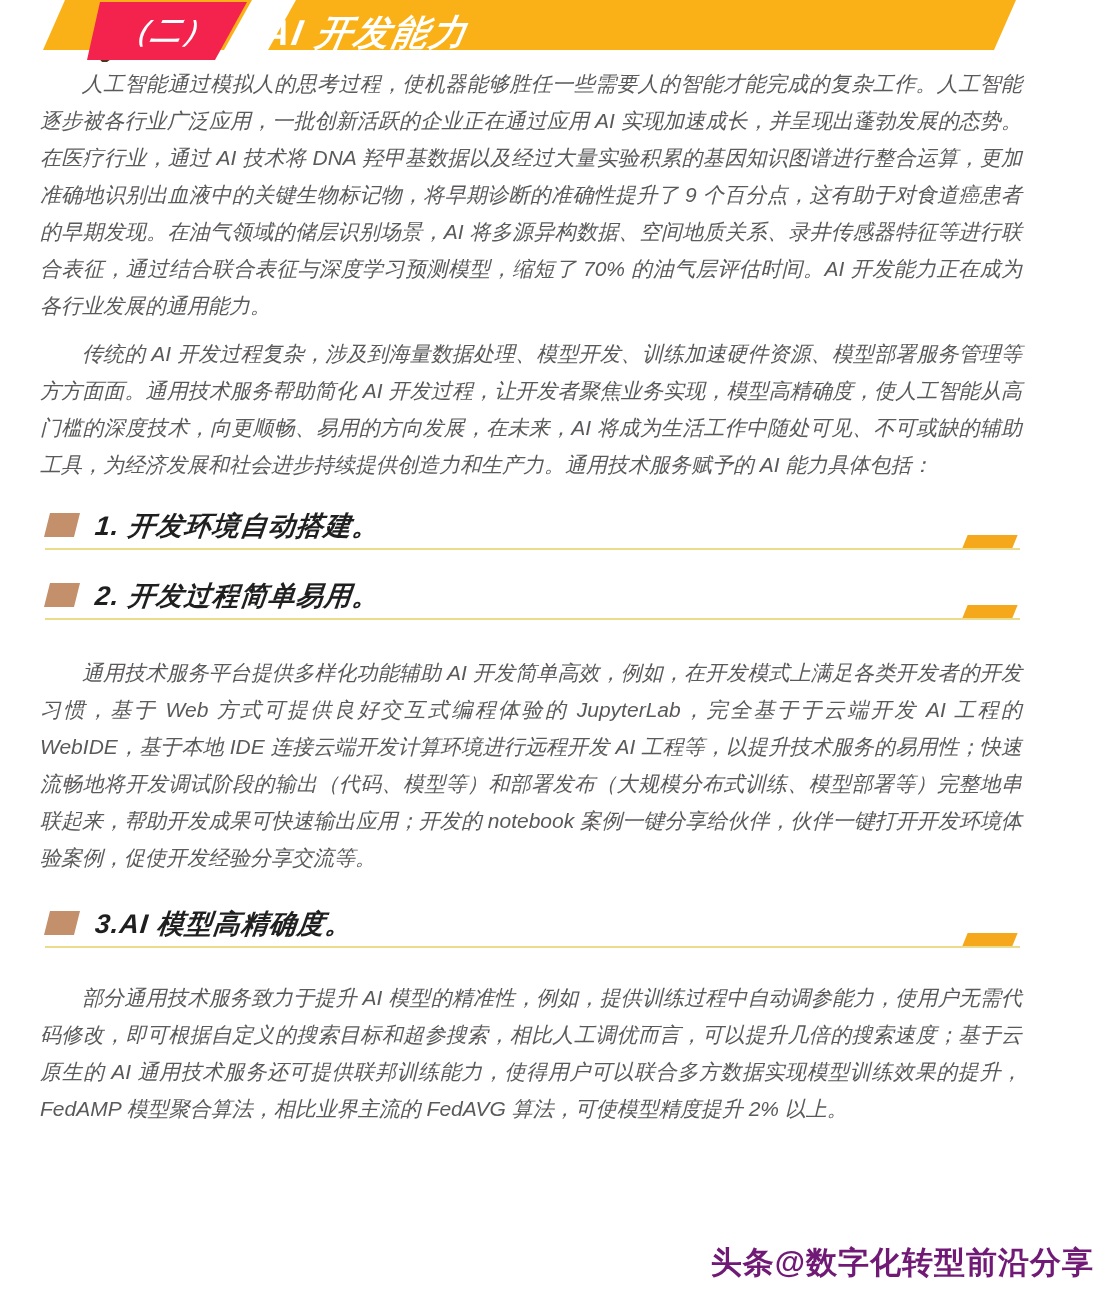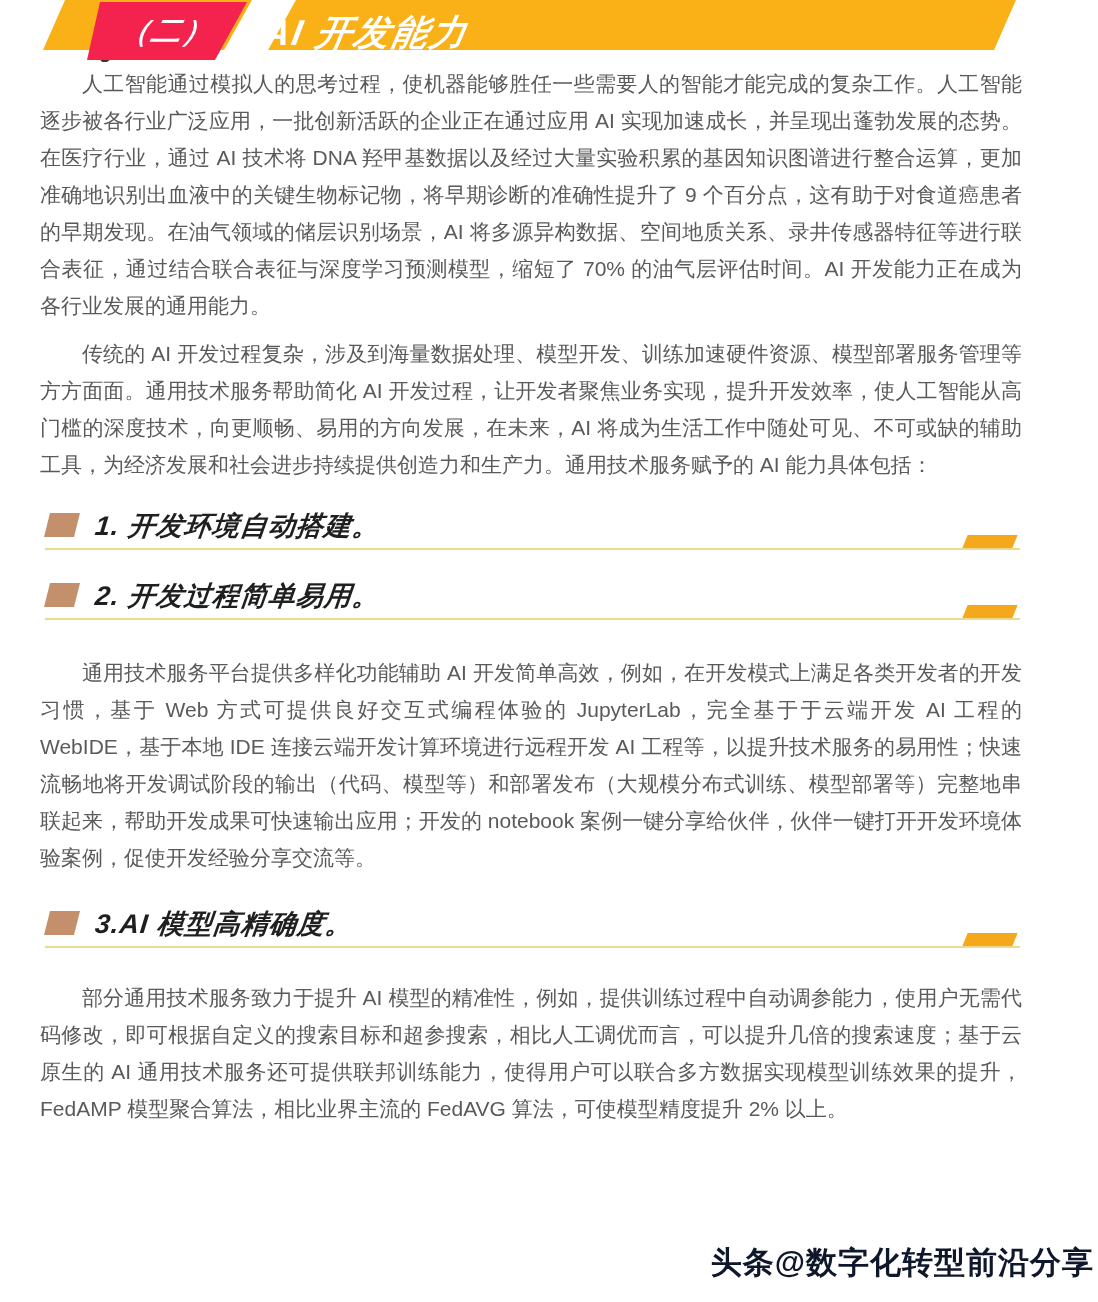--- a/index.html
+++ b/index.html
@@ -54,20 +54,21 @@
 
   
   .content { padding: 0 76px 0 40px; }
   p.body {
     margin: 0;
     font-size: 21px;
     line-height: 37px;
     color: #5B5959;
     text-align: justify;
     text-indent: 2em;
+    font-style: italic;
   }
   .mt-p1 { margin-top: 3px !important; }
   .mt-p2 { margin-top: 11px !important; }
   .mt-p3 { margin-top: 35px !important; }
   .mt-p4 { margin-top: 34px !important; }
   .mt-p5 { margin-top: 31px !important; }
 
   
   .section-head { position: relative; height: 44px; }
   .mt-h1 { margin-top: 23px; }
@@ -96,21 +97,21 @@
     position: absolute; right: 7px; bottom: 2px;
     width: 50px; height: 13px;
     background: #F6A81C;
     transform: skewX(-22deg);
   }
 
   
   .watermark {
     position: absolute; right: 4px; top: 1242px;
     font-size: 31px; font-weight: bold;
-    color: #0f172a;
+    color: #701a75;
     letter-spacing: 1px;
     white-space: nowrap;
     text-shadow:
       -2px -2px 0 #fff, 2px -2px 0 #fff, -2px 2px 0 #fff, 2px 2px 0 #fff,
       -2px 0 0 #fff, 2px 0 0 #fff, 0 -2px 0 #fff, 0 2px 0 #fff;
   }
 </style>
 </head>
 <body>
 
@@ -122,21 +123,21 @@
     <div class="banner-shadow"></div>
     <div class="banner-red"></div>
     <div class="banner-num">（二）</div>
     <div class="banner-title">AI 开发能力</div>
   </div>
 
   <div class="content">
 
     <p class="body mt-p1">人工智能通过模拟人的思考过程，使机器能够胜任一些需要人的智能才能完成的复杂工作。人工智能逐步被各行业广泛应用，一批创新活跃的企业正在通过应用 AI 实现加速成长，并呈现出蓬勃发展的态势。在医疗行业，通过 AI 技术将 DNA 羟甲基数据以及经过大量实验积累的基因知识图谱进行整合运算，更加准确地识别出血液中的关键生物标记物，将早期诊断的准确性提升了 9 个百分点，这有助于对食道癌患者的早期发现。在油气领域的储层识别场景，AI 将多源异构数据、空间地质关系、录井传感器特征等进行联合表征，通过结合联合表征与深度学习预测模型，缩短了 70% 的油气层评估时间。AI 开发能力正在成为各行业发展的通用能力。</p>
 
-    <p class="body mt-p2">传统的 AI 开发过程复杂，涉及到海量数据处理、模型开发、训练加速硬件资源、模型部署服务管理等方方面面。通用技术服务帮助简化 AI 开发过程，让开发者聚焦业务实现，提升开发效率，使人工智能从高门槛的深度技术，向更顺畅、易用的方向发展，在未来，AI 将成为生活工作中随处可见、不可或缺的辅助工具，为经济发展和社会进步持续提供创造力和生产力。通用技术服务赋予的 AI 能力具体包括：</p>
+    <p class="body mt-p2">传统的 AI 开发过程复杂，涉及到海量数据处理、模型开发、训练加速硬件资源、模型部署服务管理等方方面面。通用技术服务帮助简化 AI 开发过程，让开发者聚焦业务实现，模型高精确度，使人工智能从高门槛的深度技术，向更顺畅、易用的方向发展，在未来，AI 将成为生活工作中随处可见、不可或缺的辅助工具，为经济发展和社会进步持续提供创造力和生产力。通用技术服务赋予的 AI 能力具体包括：</p>
 
     <div class="section-head mt-h1">
       <span class="marker"></span>
       <h2 class="section-title">1. 开发环境自动搭建。</h2>
       <div class="rule"></div>
       <span class="rule-cap"></span>
     </div>
 
 
     <div class="section-head mt-h2">

